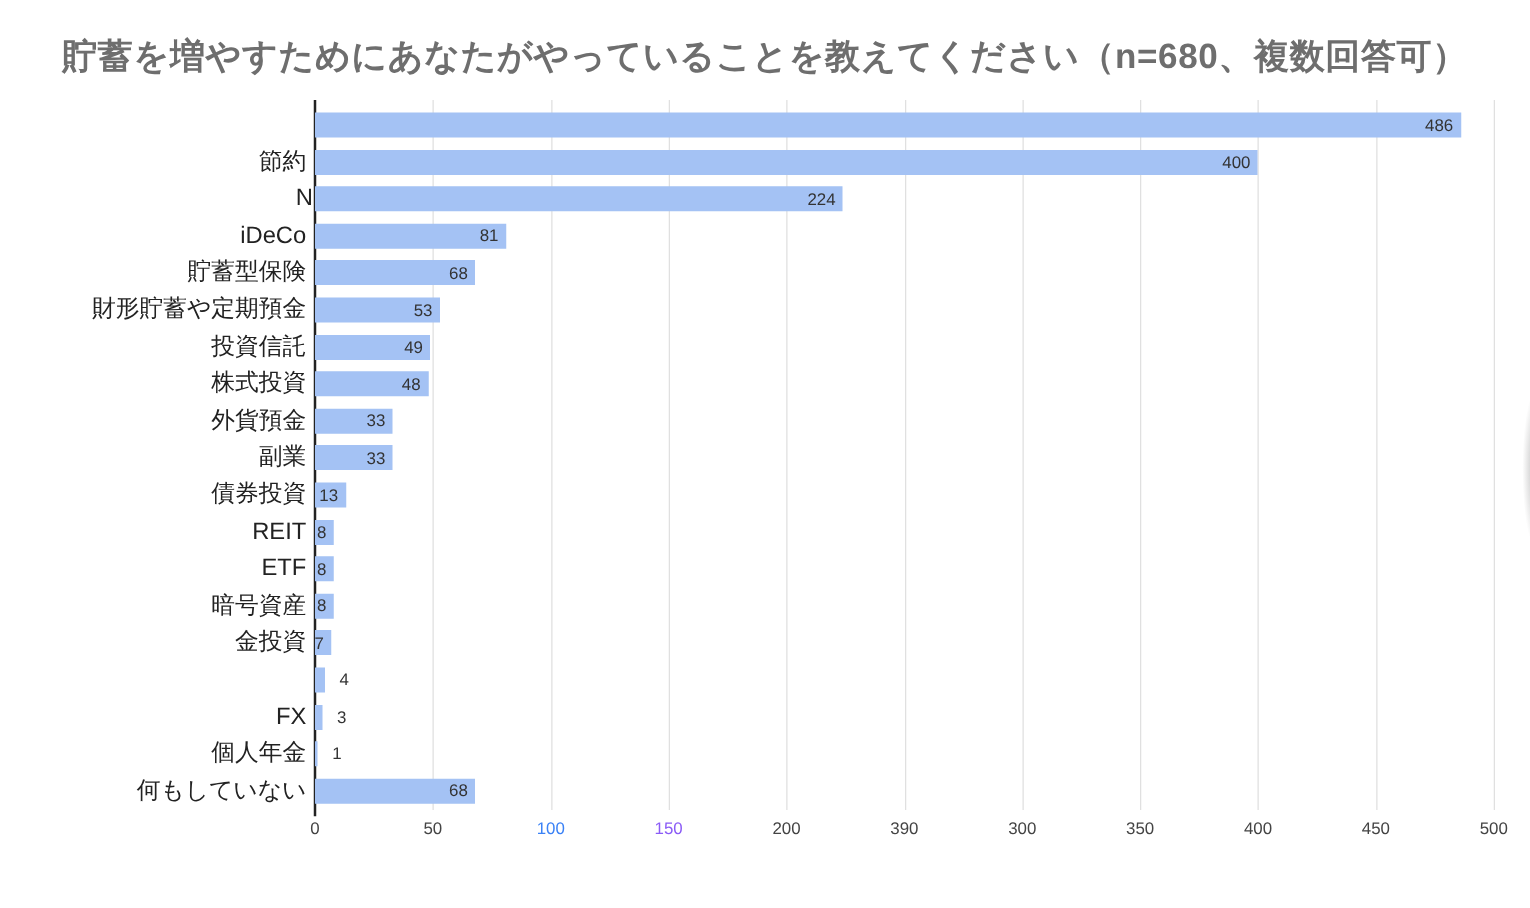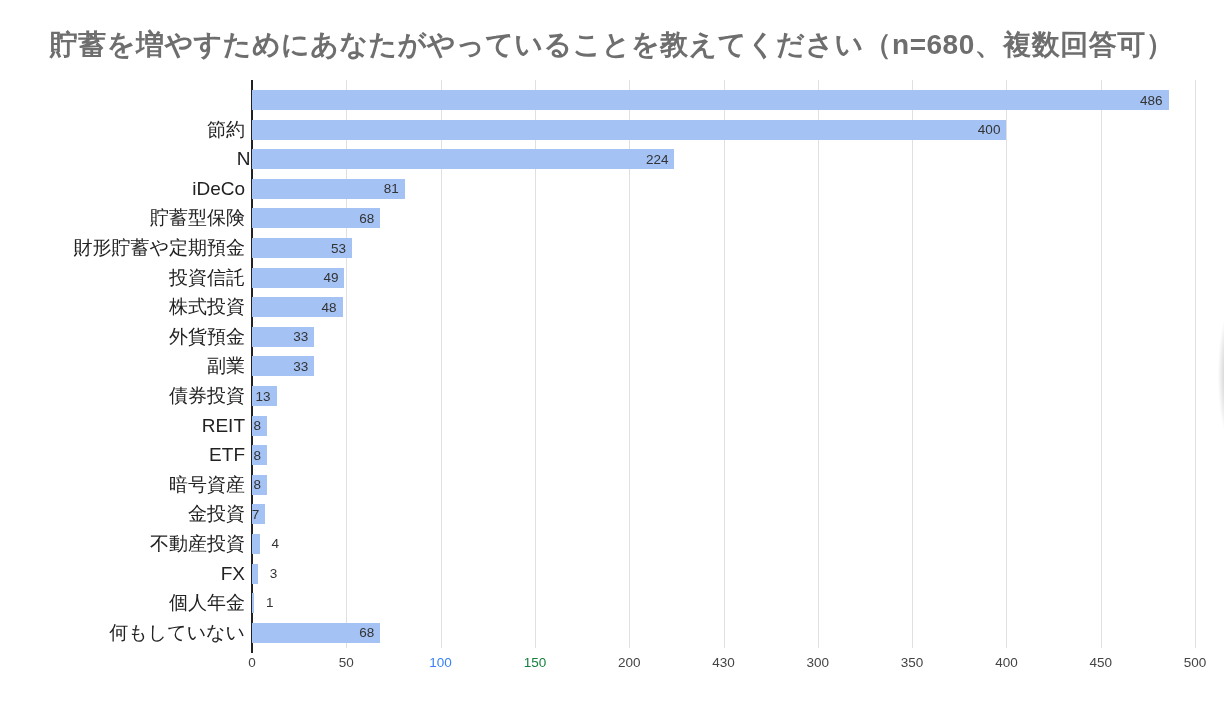--- a/index.html
+++ b/index.html
@@ -56,25 +56,25 @@
   <div id="plot"></div>
   <div class="x-axis-title" id="xAxisTitle" style="left: 723.5px;">件数</div>
   <div class="scroll-shadow"></div>
 <div class="axis-line" style="left: 251px; top: 80px; height: 573px; background: rgb(34, 34, 34);"></div>
     <div class="tick-label" style="left: 252px; color: rgb(68, 68, 68);">0</div>
     <div class="gridline" style="left: 346.3px; top: 80px; height: 568px; background: rgb(224, 224, 224);"></div>
     <div class="tick-label" style="left: 346.3px; color: rgb(68, 68, 68);">50</div>
     <div class="gridline" style="left: 440.6px; top: 80px; height: 568px; background: rgb(224, 224, 224);"></div>
     <div class="tick-label" style="left: 440.6px; color: #3b82f6;">100</div>
     <div class="gridline" style="left: 534.9px; top: 80px; height: 568px; background: rgb(224, 224, 224);"></div>
-    <div class="tick-label" style="left: 534.9px; color: #15803d;">150</div>
+    <div class="tick-label" style="left: 534.9px; color: #8b5cf6;">150</div>
     <div class="gridline" style="left: 629.2px; top: 80px; height: 568px; background: rgb(224, 224, 224);"></div>
     <div class="tick-label" style="left: 629.2px; color: rgb(68, 68, 68);">200</div>
     <div class="gridline" style="left: 723.5px; top: 80px; height: 568px; background: rgb(224, 224, 224);"></div>
-    <div class="tick-label" style="left: 723.5px; color: rgb(68, 68, 68);">430</div>
+    <div class="tick-label" style="left: 723.5px; color: rgb(68, 68, 68);">390</div>
     <div class="gridline" style="left: 817.8px; top: 80px; height: 568px; background: rgb(224, 224, 224);"></div>
     <div class="tick-label" style="left: 817.8px; color: rgb(68, 68, 68);">300</div>
     <div class="gridline" style="left: 912.1px; top: 80px; height: 568px; background: rgb(224, 224, 224);"></div>
     <div class="tick-label" style="left: 912.1px; color: rgb(68, 68, 68);">350</div>
     <div class="gridline" style="left: 1006.4px; top: 80px; height: 568px; background: rgb(224, 224, 224);"></div>
     <div class="tick-label" style="left: 1006.4px; color: rgb(68, 68, 68);">400</div>
     <div class="gridline" style="left: 1100.7px; top: 80px; height: 568px; background: rgb(224, 224, 224);"></div>
     <div class="tick-label" style="left: 1100.7px; color: rgb(68, 68, 68);">450</div>
     <div class="gridline" style="left: 1195px; top: 80px; height: 568px; background: rgb(224, 224, 224);"></div>
     <div class="tick-label" style="left: 1195px; color: rgb(68, 68, 68);">500</div>
@@ -130,21 +130,20 @@
       <div class="val-inside" style="color: rgb(51, 51, 51);">8</div>
     </div>
     <div class="cat-label" style="top: 472.8px; height: 24px; line-height: 24px; color: rgb(34, 34, 34);">暗号資産</div>
     <div class="bar" style="left: 252px; top: 474.8px; width: 15.088px; height: 20px; background: rgb(164, 194, 244);">
       <div class="val-inside" style="color: rgb(51, 51, 51);">8</div>
     </div>
     <div class="cat-label" style="top: 502.4px; height: 24px; line-height: 24px; color: rgb(34, 34, 34);">金投資</div>
     <div class="bar" style="left: 252px; top: 504.4px; width: 13.202px; height: 20px; background: rgb(164, 194, 244);">
       <div class="val-inside" style="color: rgb(51, 51, 51);">7</div>
     </div>
-    <div class="cat-label" style="top: 532px; height: 24px; line-height: 24px; color: rgb(34, 34, 34);">不動産投資</div>
     <div class="bar" style="left: 252px; top: 534px; width: 7.544px; height: 20px; background: rgb(164, 194, 244);"></div>
     <div class="val-label" style="left: 271.544px; top: 534px; height: 20px; line-height: 20px; color: rgb(51, 51, 51);">4</div>
     <div class="cat-label" style="top: 561.6px; height: 24px; line-height: 24px; color: rgb(34, 34, 34);">FX</div>
     <div class="bar" style="left: 252px; top: 563.6px; width: 5.658px; height: 20px; background: rgb(164, 194, 244);"></div>
     <div class="val-label" style="left: 269.658px; top: 563.6px; height: 20px; line-height: 20px; color: rgb(51, 51, 51);">3</div>
     <div class="cat-label" style="top: 591.2px; height: 24px; line-height: 24px; color: rgb(34, 34, 34);">個人年金</div>
     <div class="bar" style="left: 252px; top: 593.2px; width: 1.886px; height: 20px; background: rgb(164, 194, 244);"></div>
     <div class="val-label" style="left: 265.886px; top: 593.2px; height: 20px; line-height: 20px; color: rgb(51, 51, 51);">1</div>
     <div class="cat-label" style="top: 620.8px; height: 24px; line-height: 24px; color: rgb(34, 34, 34);">何もしていない</div>
     <div class="bar" style="left: 252px; top: 622.8px; width: 128.248px; height: 20px; background: rgb(164, 194, 244);">

